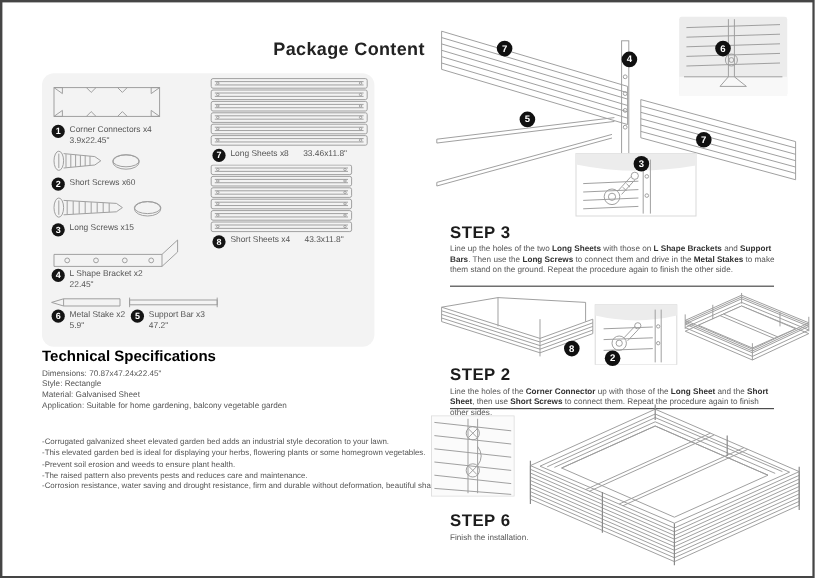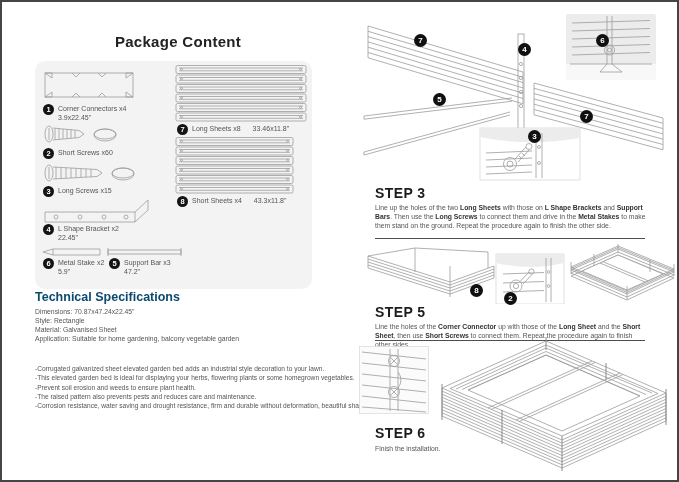--- a/index.html
+++ b/index.html
@@ -1,27 +1,27 @@
 <!DOCTYPE html>
 <html><head>
 <meta charset="utf-8">
 <style>
   html,body{margin:0;padding:0;background:#fff;font-family:"Liberation Sans",sans-serif;}
   .page{position:relative;width:679px;height:482px;background:#fff;border:2px solid #454545;box-sizing:border-box;overflow:hidden;}
   .abs{position:absolute;}
   
-  .doc-title{left:0;top:31px;width:352px;text-align:center;font-size:15px;font-weight:600;color:#222;letter-spacing:.3px;}
+  .doc-title{left:0;top:31px;width:352px;text-align:right;font-size:15px;font-weight:600;color:#222;letter-spacing:.3px;}
   .pkg-box{left:33px;top:59px;width:277px;height:228px;background:#f3f3f3;border-radius:10px;}
   .pkg-item{display:flex;align-items:flex-start;gap:4px;}
   .badge-sm{flex:0 0 auto;width:11px;height:11px;border-radius:50%;background:#141414;color:#fff;font-size:7.5px;font-weight:bold;line-height:11px;text-align:center;}
   .pkg-text{font-size:7px;line-height:8.5px;color:#555;padding-top:1px;}
   .pkg-text .dims{display:block;}
   .inline-dims{margin-left:10px;}
   
-  .sec-head{font-size:12.5px;font-weight:600;color:#0c4a6e;}
+  .sec-head{font-size:12.5px;font-weight:600;color:#000000;}
   .sec-line{font-size:6.8px;line-height:9px;color:#555;}
   .feat-line{font-size:6.6px;line-height:9.3px;color:#555;white-space:nowrap;}
   
   .step-head{font-size:14px;font-weight:600;color:#1c1c1c;letter-spacing:.4px;}
   .step-par{font-size:6.8px;line-height:9px;color:#555;}
   .step-par b{color:#333;}
   .divider{height:1px;background:#4d4d4d;}
   .badge{width:13px;height:13px;border-radius:50%;background:#101010;color:#fff;font-size:8px;font-weight:bold;line-height:13px;text-align:center;z-index:5;}
   svg{display:block;}
   .art{stroke:#9c9c9c;stroke-width:.8;fill:none;}
@@ -363,21 +363,21 @@
       <line x1="106" y1="20" x2="106" y2="32"></line>
         <line x1="59" y1="42" x2="59" y2="56"></line>
       <line x1="26" y1="10" x2="26" y2="22"></line>
         <line x1="82" y1="16" x2="82" y2="28"></line>
     </g>
   </svg>
 
   <div class="abs badge" style="left:468px;top:282px">8</div>
   <div class="abs badge" style="left:502px;top:290px">2</div>
 
-  <div class="abs step-head" style="left:373px;top:302px">STEP 5</div>
+  <div class="abs step-head" style="left:373px;top:302px">STEP 2</div>
   <div class="abs step-par" style="left:373px;top:320px;width:274px"><span>Line the holes of the </span><b>Corner Connector</b><span> up with those of the </span><b>Long Sheet</b><span> and the </span><b>Short Sheet</b><span>, then use </span><b>Short Screws</b><span> to connect them. Repeat the procedure again to finish other sides.</span></div>
 
   <div class="abs divider" style="left:373px;top:338px;width:270px"></div>
 
   <svg class="abs" style="left:357px;top:344px" width="70" height="68" viewBox="0 0 70 68">
     <rect x="0.5" y="0.5" width="69" height="67" fill="#fbfbfb" stroke="#dddddd" stroke-width="0.8"></rect>
     <g class="art">
       <path d="M3,6 L67,13"></path>
         <path d="M3,17 L67,24"></path>
         <path d="M3,28 L67,35"></path>

